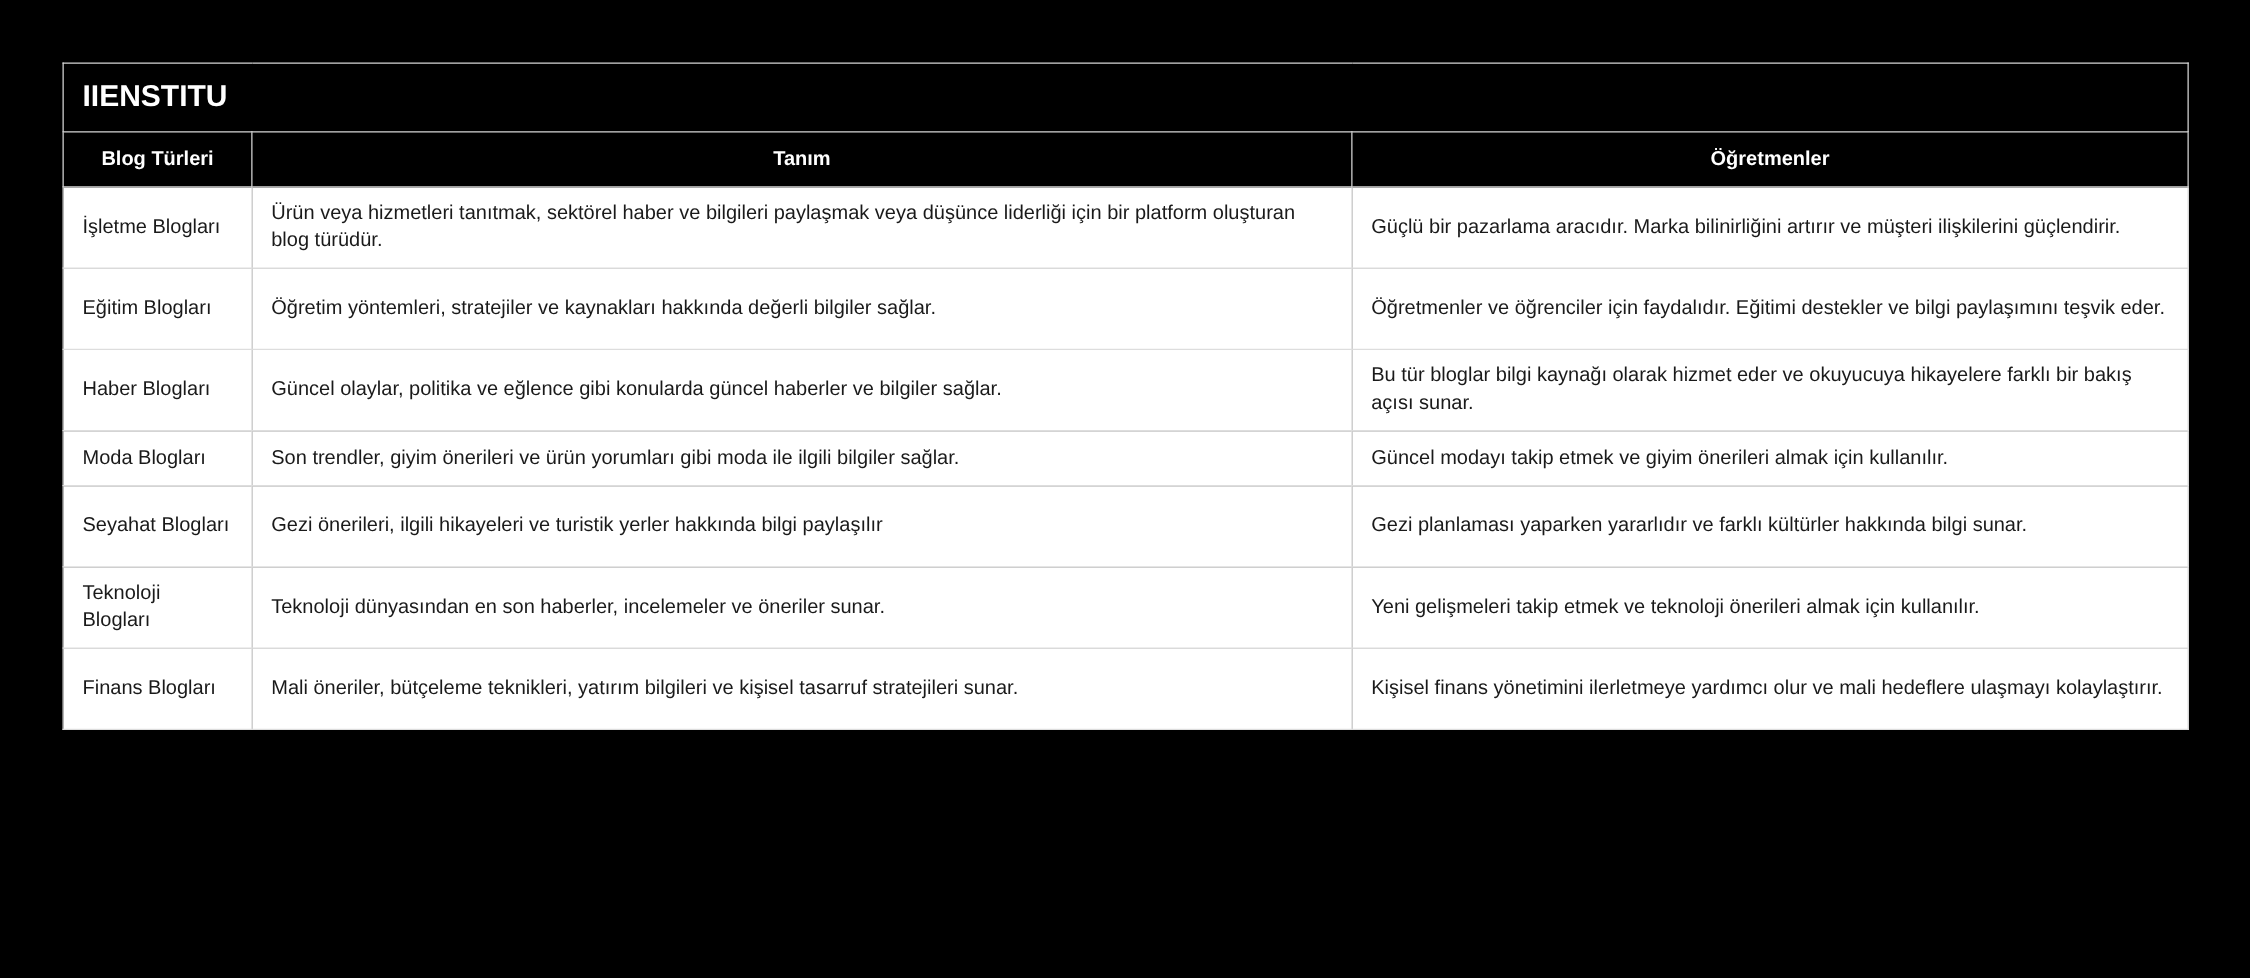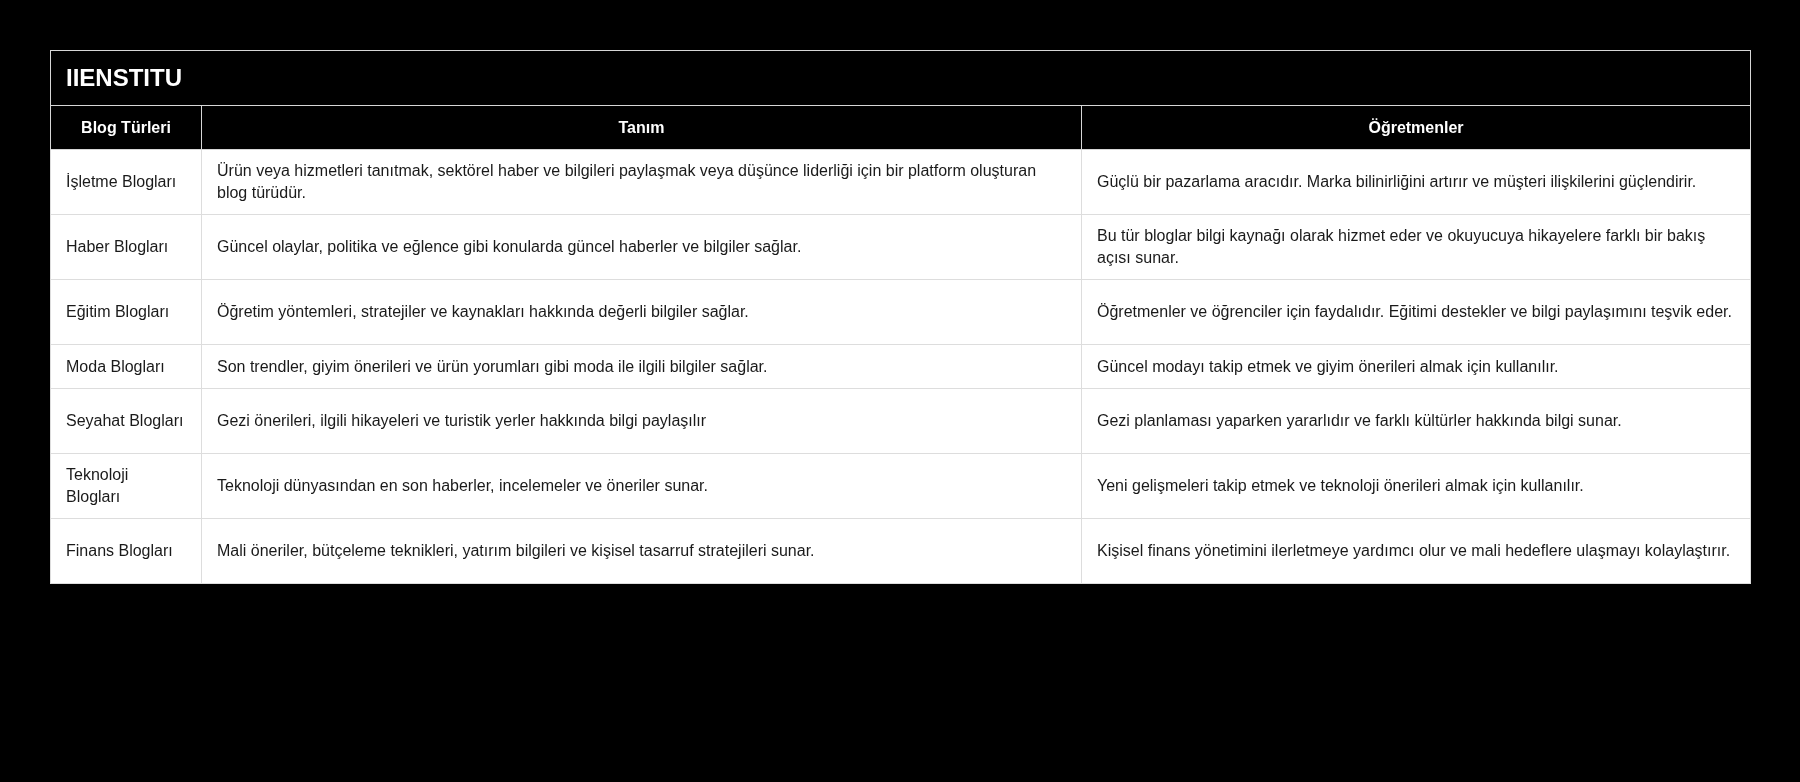--- a/index.html
+++ b/index.html
@@ -82,28 +82,28 @@
         <th class="col-head">Öğretmenler</th>
       </tr>
     </thead>
     <tbody>
       <tr class="r1">
         <td>İşletme Blogları</td>
         <td>Ürün veya hizmetleri tanıtmak, sektörel haber ve bilgileri paylaşmak veya düşünce liderliği için bir platform oluşturan blog türüdür.</td>
         <td>Güçlü bir pazarlama aracıdır. Marka bilinirliğini artırır ve müşteri ilişkilerini güçlendirir.</td>
       </tr>
       <tr class="r1">
+        <td>Eğitim Blogları</td>
+        <td>Öğretim yöntemleri, stratejiler ve kaynakları hakkında değerli bilgiler sağlar.</td>
+        <td>Öğretmenler ve öğrenciler için faydalıdır. Eğitimi destekler ve bilgi paylaşımını teşvik eder.</td>
+      </tr>
+      <tr class="r1">
         <td>Haber Blogları</td>
         <td>Güncel olaylar, politika ve eğlence gibi konularda güncel haberler ve bilgiler sağlar.</td>
         <td>Bu tür bloglar bilgi kaynağı olarak hizmet eder ve okuyucuya hikayelere farklı bir bakış açısı sunar.</td>
-      </tr>
-      <tr class="r1">
-        <td>Eğitim Blogları</td>
-        <td>Öğretim yöntemleri, stratejiler ve kaynakları hakkında değerli bilgiler sağlar.</td>
-        <td>Öğretmenler ve öğrenciler için faydalıdır. Eğitimi destekler ve bilgi paylaşımını teşvik eder.</td>
       </tr>
       <tr class="r2">
         <td>Moda Blogları</td>
         <td>Son trendler, giyim önerileri ve ürün yorumları gibi moda ile ilgili bilgiler sağlar.</td>
         <td>Güncel modayı takip etmek ve giyim önerileri almak için kullanılır.</td>
       </tr>
       <tr class="r1">
         <td>Seyahat Blogları</td>
         <td>Gezi önerileri, ilgili hikayeleri ve turistik yerler hakkında bilgi paylaşılır</td>
         <td>Gezi planlaması yaparken yararlıdır ve farklı kültürler hakkında bilgi sunar.</td>

